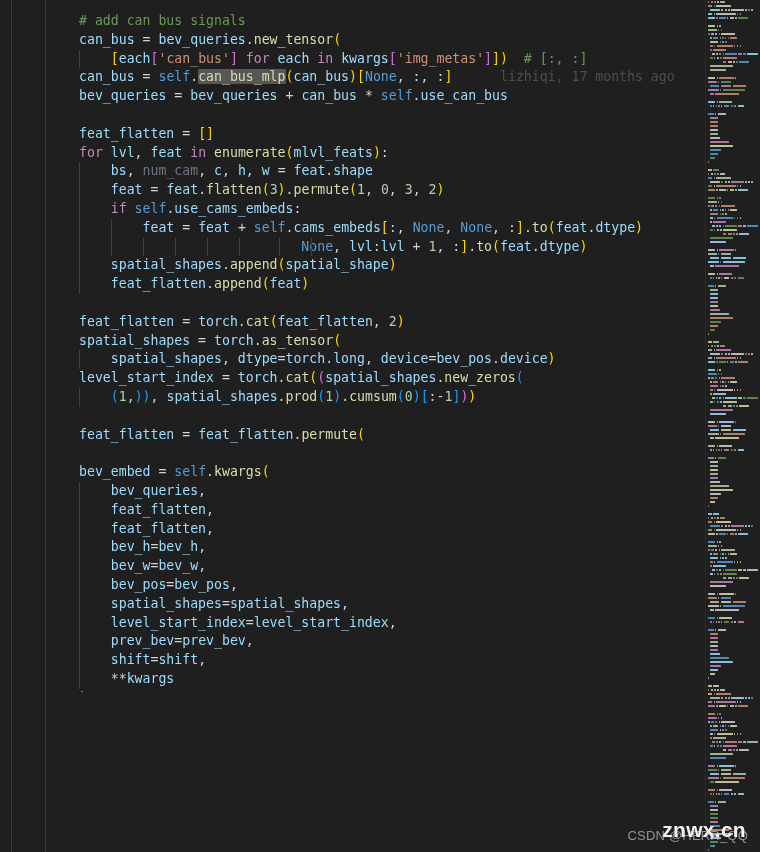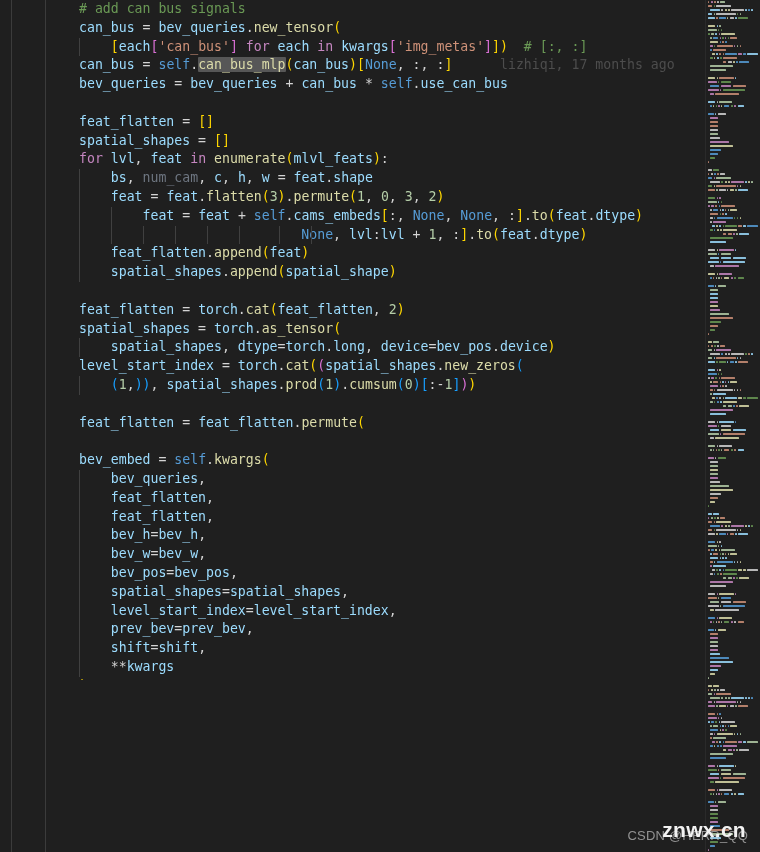--- a/index.html
+++ b/index.html
@@ -30,21 +30,21 @@
     width: 1px;
     background: #3b3b3b;
   }
   .rail.rail-a { left: 11px; }
   .rail.rail-b { left: 45px; }
 
   
   #code-surface {
     position: absolute;
     left: 46px;
-    top: 0;
+    top: 12px;
     width: 660px;
     height: 680px;
     overflow: hidden;
   }
 
   .code-line {
     position: relative;
     height: 18.8px;
     line-height: 18.8px;
     white-space: pre;
@@ -155,38 +155,38 @@
     <div class="code-line"><span class="guide" style="left:33px"></span>    <span class="t-par0">[</span><span class="t-var">each</span><span class="t-par1">[</span><span class="t-str">'can_bus'</span><span class="t-par1">]</span> <span class="t-kw">for</span> <span class="t-var">each</span> <span class="t-kw">in</span> <span class="t-var">kwargs</span><span class="t-par1">[</span><span class="t-str">'img_metas'</span><span class="t-par1">]</span><span class="t-par0">]</span><span class="t-par0">)</span>  <span class="t-cmt"># [:, :]</span></div>
 
     <div class="code-line"><span class="t-var">can_bus</span> <span class="t-op">=</span> <span class="t-ctl">self</span><span class="t-plain">.</span><span class="t-fn word-hl">can_bus_mlp</span><span class="t-par0">(</span><span class="t-var">can_bus</span><span class="t-par0">)</span><span class="t-par0">[</span><span class="t-ctl">None</span><span class="t-plain">,</span> <span class="t-plain">:,</span> <span class="t-plain">:</span><span class="t-par0">]</span>      <span class="blame">lizhiqi, 17 months ago</span></div>
 
     <div class="code-line"><span class="t-var">bev_queries</span> <span class="t-op">=</span> <span class="t-var">bev_queries</span> <span class="t-op">+</span> <span class="t-var">can_bus</span> <span class="t-op">*</span> <span class="t-ctl">self</span><span class="t-plain">.</span><span class="t-prop">use_can_bus</span></div>
 
     <div class="code-line"> </div>
 
     <div class="code-line"><span class="t-var">feat_flatten</span> <span class="t-op">=</span> <span class="t-par0">[]</span></div>
 
-    <div class="code-line"><span class="t-var">spatial_shapes</span> <span class="t-op">=</span> <span class="t-par0">[]</span></div>
 
     <div class="code-line"><span class="t-kw">for</span> <span class="t-var">lvl</span><span class="t-plain">,</span> <span class="t-var">feat</span> <span class="t-kw">in</span> <span class="t-fn">enumerate</span><span class="t-par0">(</span><span class="t-var">mlvl_feats</span><span class="t-par0">)</span><span class="t-plain">:</span></div>
 
     <div class="code-line"><span class="guide" style="left:33px"></span>    <span class="t-var">bs</span><span class="t-plain">,</span> <span class="t-dim">num_cam</span><span class="t-plain">,</span> <span class="t-var">c</span><span class="t-plain">,</span> <span class="t-var">h</span><span class="t-plain">,</span> <span class="t-var">w</span> <span class="t-op">=</span> <span class="t-var">feat</span><span class="t-plain">.</span><span class="t-prop">shape</span></div>
 
 
     <div class="code-line"><span class="guide" style="left:33px"></span>    <span class="t-var">feat</span> <span class="t-op">=</span> <span class="t-var">feat</span><span class="t-plain">.</span><span class="t-fn">flatten</span><span class="t-par0">(</span><span class="t-num">3</span><span class="t-par0">)</span><span class="t-plain">.</span><span class="t-fn">permute</span><span class="t-par0">(</span><span class="t-num">1</span><span class="t-plain">,</span> <span class="t-num">0</span><span class="t-plain">,</span> <span class="t-num">3</span><span class="t-plain">,</span> <span class="t-num">2</span><span class="t-par0">)</span></div>
 
+    <div class="code-line"><span class="guide" style="left:33px"></span>    <span class="t-kw">if</span> <span class="t-ctl">self</span><span class="t-plain">.</span><span class="t-prop">use_cams_embeds</span><span class="t-plain">:</span></div>
 
     <div class="code-line"><span class="guide" style="left:33px"></span><span class="guide" style="left:65px"></span>        <span class="t-var">feat</span> <span class="t-op">=</span> <span class="t-var">feat</span> <span class="t-op">+</span> <span class="t-ctl">self</span><span class="t-plain">.</span><span class="t-prop">cams_embeds</span><span class="t-par0">[</span><span class="t-plain">:,</span> <span class="t-ctl">None</span><span class="t-plain">,</span> <span class="t-ctl">None</span><span class="t-plain">,</span> <span class="t-plain">:</span><span class="t-par0">]</span><span class="t-plain">.</span><span class="t-fn">to</span><span class="t-par0">(</span><span class="t-var">feat</span><span class="t-plain">.</span><span class="t-prop">dtype</span><span class="t-par0">)</span></div>
 
 
     <div class="code-line"><span class="guide" style="left:33px"></span><span class="guide" style="left:65px"></span><span class="guide" style="left:97px"></span><span class="guide" style="left:129px"></span><span class="guide" style="left:161px"></span><span class="guide" style="left:193px"></span><span class="guide" style="left:233px"></span><span class="guide" style="left:265px"></span>                            <span class="t-ctl">None</span><span class="t-plain">,</span> <span class="t-var">lvl</span><span class="t-plain">:</span><span class="t-var">lvl</span> <span class="t-op">+</span> <span class="t-num">1</span><span class="t-plain">,</span> <span class="t-plain">:</span><span class="t-par0">]</span><span class="t-plain">.</span><span class="t-fn">to</span><span class="t-par0">(</span><span class="t-var">feat</span><span class="t-plain">.</span><span class="t-prop">dtype</span><span class="t-par0">)</span></div>
 
+    <div class="code-line"><span class="guide" style="left:33px"></span>    <span class="t-var">spatial_shapes</span><span class="t-plain">.</span><span class="t-fn">append</span><span class="t-par0">(</span><span class="t-var">spatial_shape</span><span class="t-par0">)</span></div>
+
     <div class="code-line"><span class="guide" style="left:33px"></span>    <span class="t-var">feat_flatten</span><span class="t-plain">.</span><span class="t-fn">append</span><span class="t-par0">(</span><span class="t-var">feat</span><span class="t-par0">)</span></div>
-
-    <div class="code-line"><span class="guide" style="left:33px"></span>    <span class="t-var">spatial_shapes</span><span class="t-plain">.</span><span class="t-fn">append</span><span class="t-par0">(</span><span class="t-var">spatial_shape</span><span class="t-par0">)</span></div>
 
     <div class="code-line"> </div>
 
     <div class="code-line"><span class="t-var">feat_flatten</span> <span class="t-op">=</span> <span class="t-var">torch</span><span class="t-plain">.</span><span class="t-fn">cat</span><span class="t-par0">(</span><span class="t-var">feat_flatten</span><span class="t-plain">,</span> <span class="t-num">2</span><span class="t-par0">)</span></div>
 
     <div class="code-line"><span class="t-var">spatial_shapes</span> <span class="t-op">=</span> <span class="t-var">torch</span><span class="t-plain">.</span><span class="t-fn">as_tensor</span><span class="t-par0">(</span></div>
 
     <div class="code-line"><span class="guide" style="left:33px"></span>    <span class="t-var">spatial_shapes</span><span class="t-plain">,</span> <span class="t-var">dtype</span><span class="t-op">=</span><span class="t-var">torch</span><span class="t-plain">.</span><span class="t-prop">long</span><span class="t-plain">,</span> <span class="t-var">device</span><span class="t-op">=</span><span class="t-var">bev_pos</span><span class="t-plain">.</span><span class="t-prop">device</span><span class="t-par0">)</span></div>
 
     <div class="code-line"><span class="t-var">level_start_index</span> <span class="t-op">=</span> <span class="t-var">torch</span><span class="t-plain">.</span><span class="t-fn">cat</span><span class="t-par0">(</span><span class="t-par1">(</span><span class="t-var">spatial_shapes</span><span class="t-plain">.</span><span class="t-fn">new_zeros</span><span class="t-par2">(</span></div>

